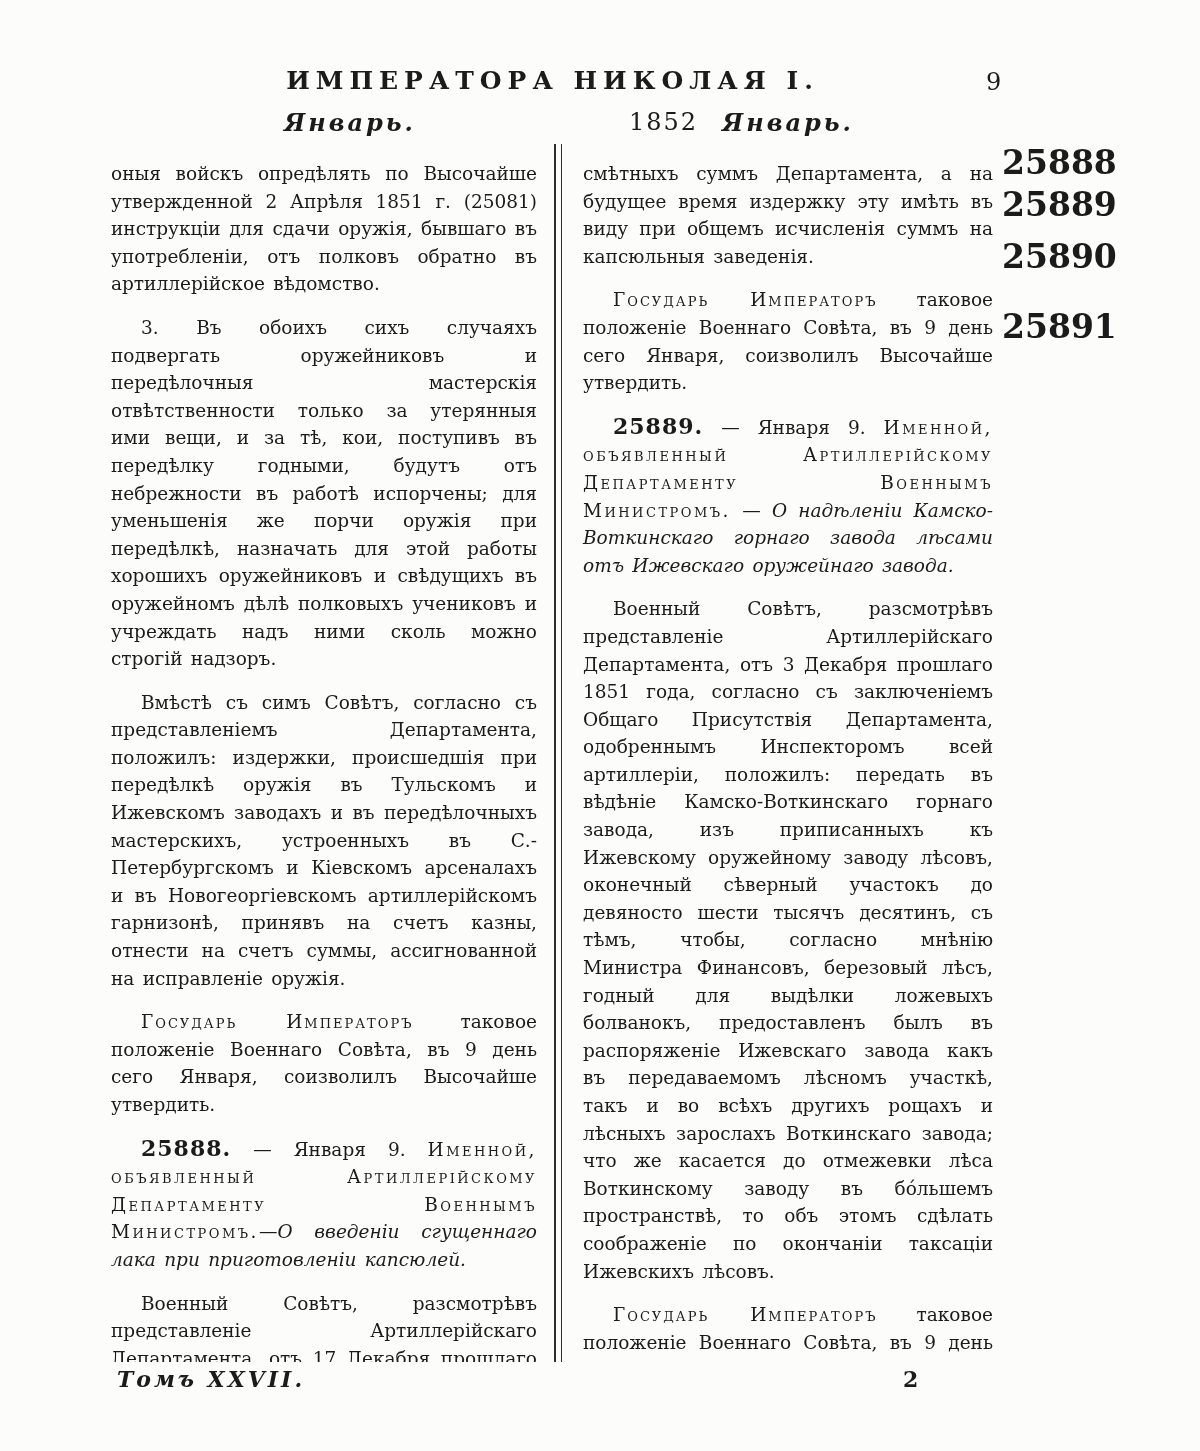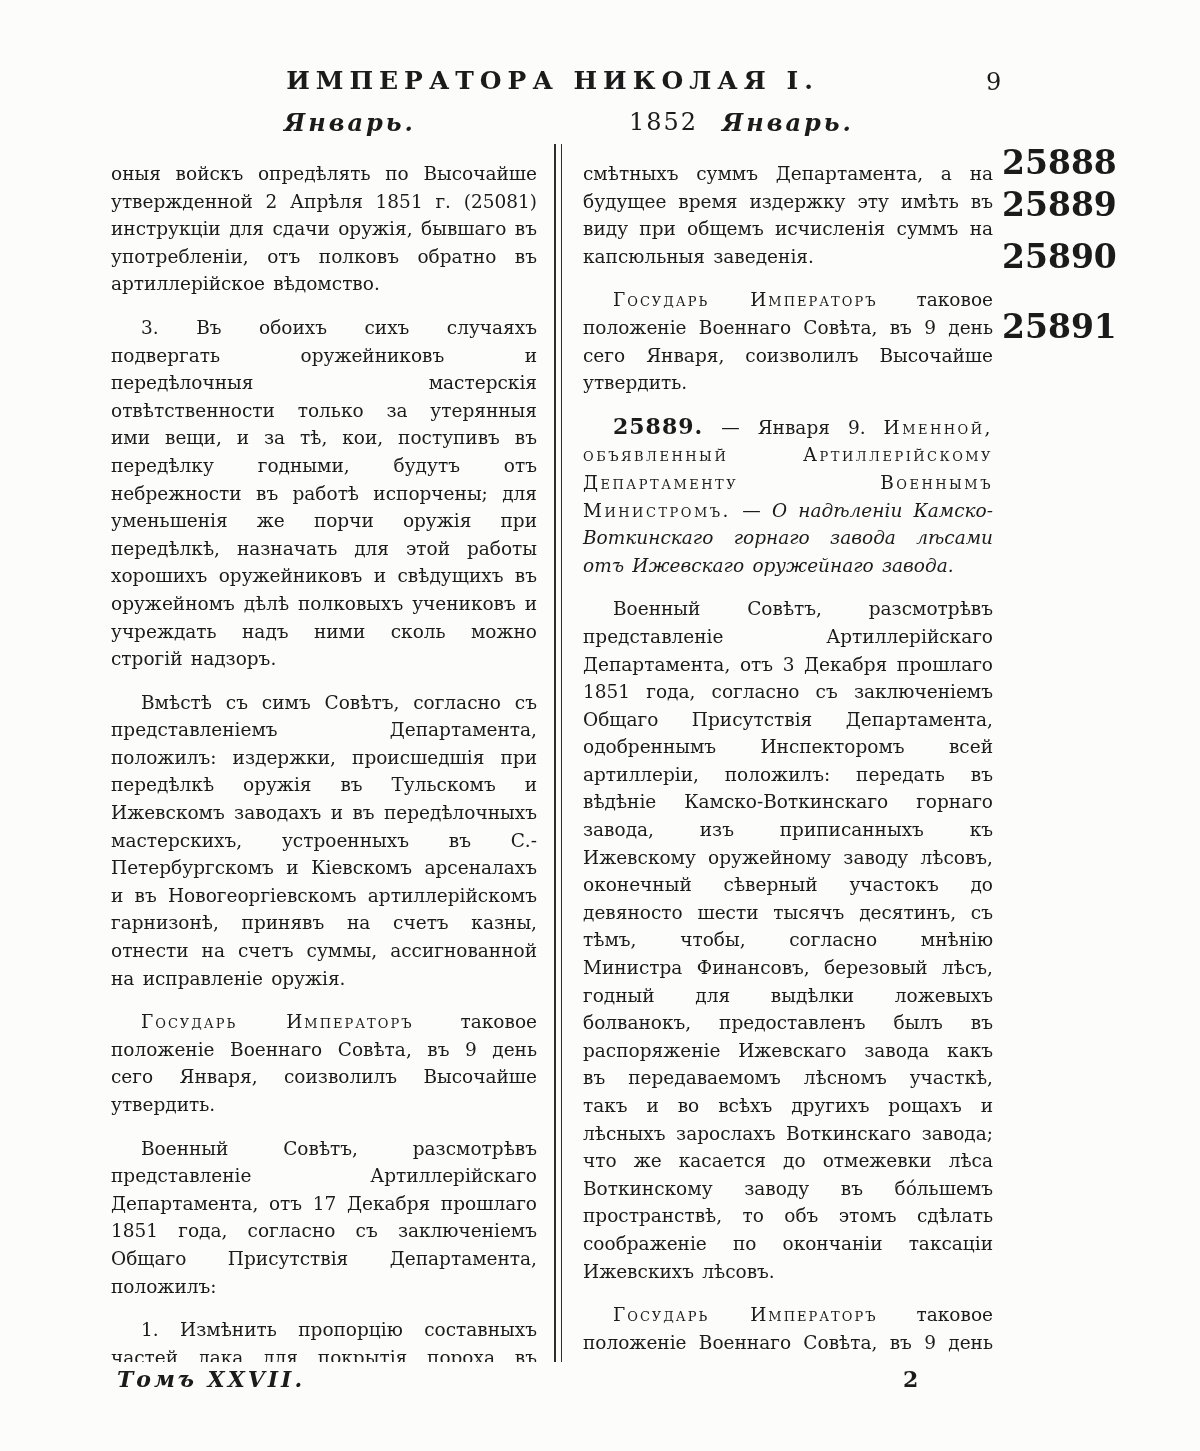--- a/index.html
+++ b/index.html
@@ -64,20 +64,21 @@
 
   <div class="run-month-left">Январь.</div>
   <div class="run-year">1852</div>
   <div class="run-month-right">Январь.</div>
 
   <div class="col col-left">
     <p class="cont">оныя войскъ опредѣлять по Высочайше утвержденной 2 Апрѣля 1851 г. (25081) инструкціи для сдачи оружія, бывшаго въ употребленіи, отъ полковъ обратно въ артиллерійское вѣдомство.</p>
     <p>3. Въ обоихъ сихъ случаяхъ подвергать оружейниковъ и передѣлочныя мастерскія отвѣтственности только за утерянныя ими вещи, и за тѣ, кои, поступивъ въ передѣлку годными, будутъ отъ небрежности въ работѣ испорчены; для уменьшенія же порчи оружія при передѣлкѣ, назначать для этой работы хорошихъ оружейниковъ и свѣдущихъ въ оружейномъ дѣлѣ полковыхъ учениковъ и учреждать надъ ними сколь можно строгій надзоръ.</p>
     <p>Вмѣстѣ съ симъ Совѣтъ, согласно съ представленіемъ Департамента, положилъ: издержки, происшедшія при передѣлкѣ оружія въ Тульскомъ и Ижевскомъ заводахъ и въ передѣлочныхъ мастерскихъ, устроенныхъ въ С.-Петербургскомъ и Кіевскомъ арсеналахъ и въ Новогеоргіевскомъ артиллерійскомъ гарнизонѣ, принявъ на счетъ казны, отнести на счетъ суммы, ассигнованной на исправленіе оружія.</p>
     <p><span class="caps">Государь Императоръ</span><span> таковое положеніе Военнаго Совѣта, въ 9 день сего Января, соизволилъ Высочайше утвердить.</span></p>
+    <p><span class="num">25888.</span><span> — </span><span>Января 9. </span><span class="spaced">Именной, объявленный Артиллерійскому Департаменту Военнымъ Министромъ.</span><span>—</span><span class="ital">О введеніи сгущеннаго лака при приготовленіи капсюлей.</span></p>
     <p>Военный Совѣтъ, разсмотрѣвъ представленіе Артиллерійскаго Департамента, отъ 17 Декабря прошлаго 1851 года, согласно съ заключеніемъ Общаго Присутствія Департамента, положилъ:</p>
     <p>1. Измѣнить пропорцію составныхъ частей лака для покрытія пороха въ капсюляхъ, употребляя, для составленія сего лака: канифоли 28 золотн., шелка 1 фунт. 16 зол., и алкоголю 3 фун. 72 золотника.</p>
 
   </div>
 
   <div class="divider"></div>
 
   <div class="col col-right">
     <p class="cont">смѣтныхъ суммъ Департамента, а на будущее время издержку эту имѣть въ виду при общемъ исчисленія суммъ на капсюльныя заведенія.</p>
     <p><span class="caps">Государь Императоръ</span><span> таковое положеніе Военнаго Совѣта, въ 9 день сего Января, соизволилъ Высочайше утвердить.</span></p>

